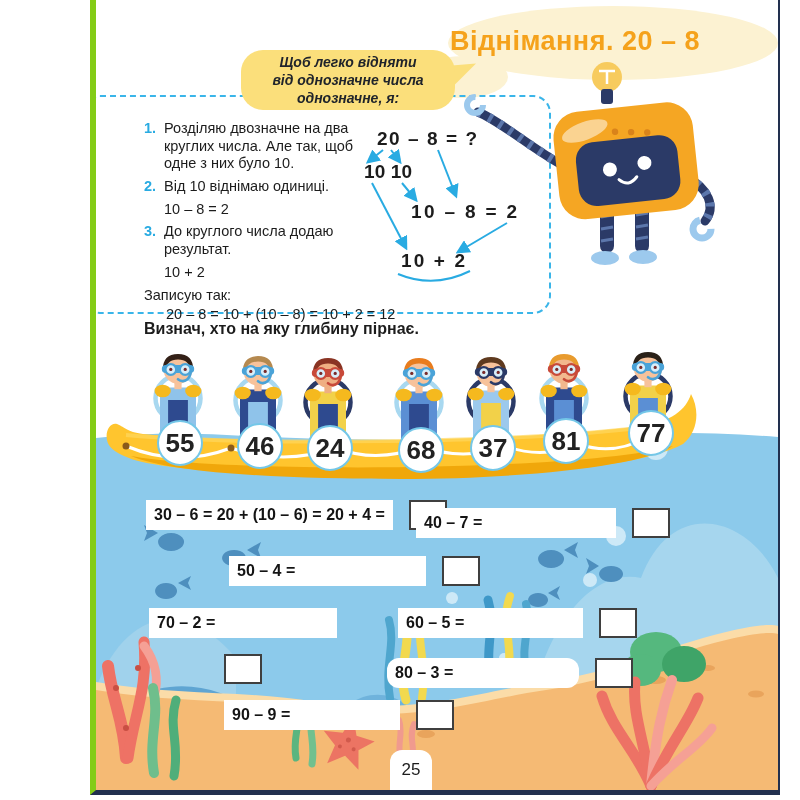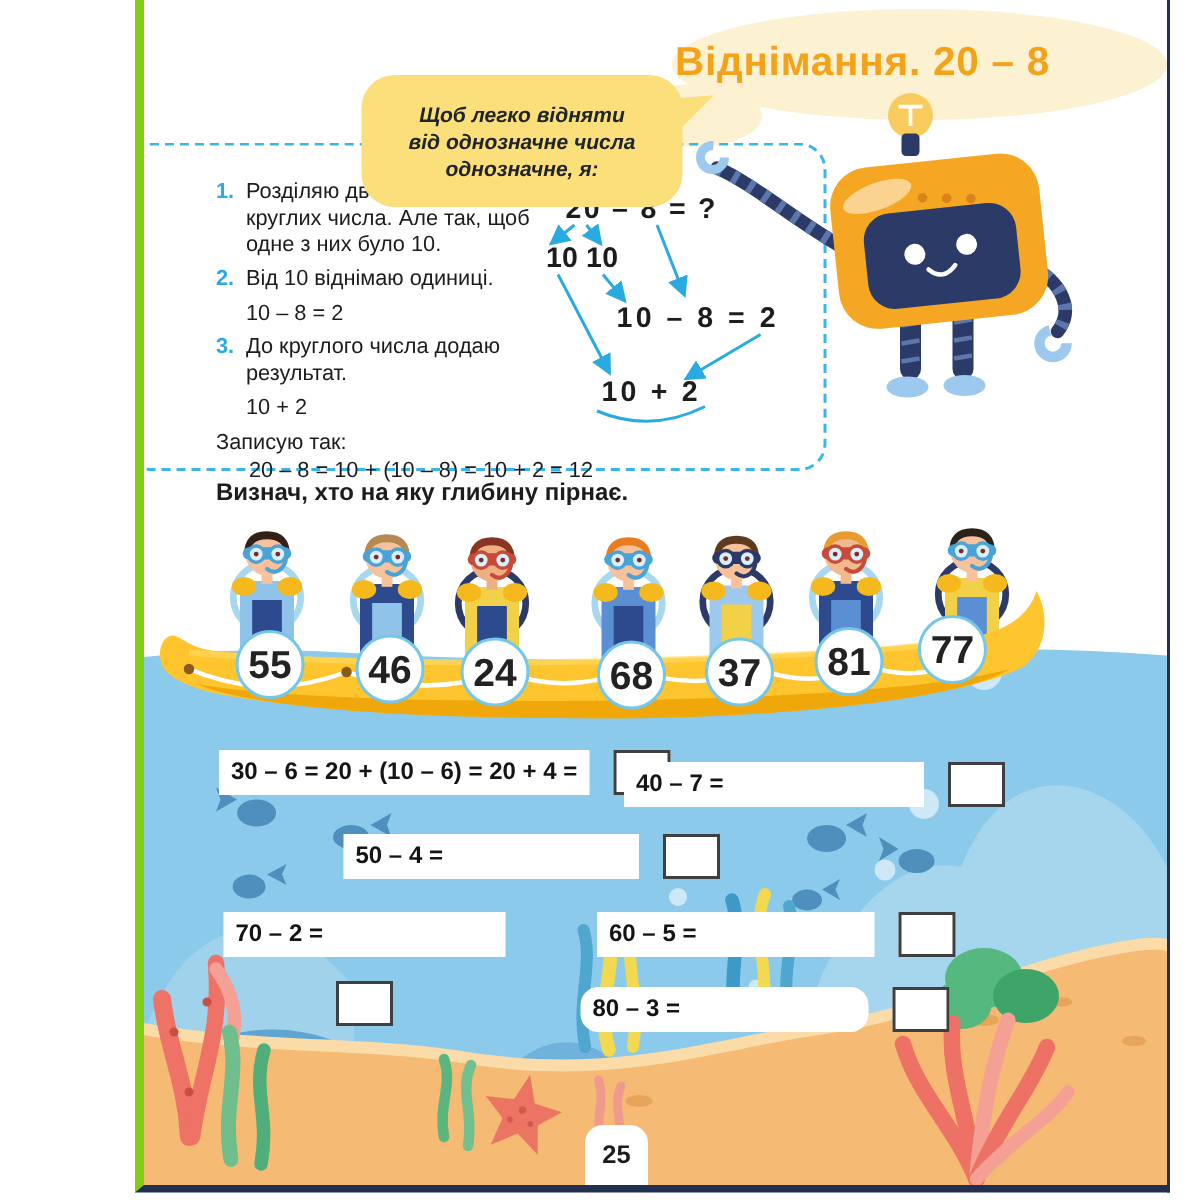--- a/index.html
+++ b/index.html
@@ -8,21 +8,21 @@
   .page{position:absolute;left:90px;top:0;width:682px;height:790px;background:#fff;
         border-left:6px solid #84cc16;border-right:2px solid #22304f;border-bottom:5px solid #22304f;
         overflow:hidden;}
   
   .blob{position:absolute;background:#FCF2D2;border-radius:50%;}
   .title{position:absolute;top:26px;right:78px;font-size:27px;font-weight:bold;color:#F5A21B;letter-spacing:.5px;}
   
   .rulebox{position:absolute;left:-14px;top:95px;width:465px;height:215px;
            border:2px dashed #3AB5E9;border-radius:18px;}
   
-  .bubble{position:absolute;left:145px;top:50px;width:214px;height:88px;background:#FBDF7B;
+  .bubble{position:absolute;left:145px;top:50px;width:214px;height:60px;background:#FBDF7B;
           border-radius:22px;display:flex;flex-direction:column;justify-content:center;align-items:center;
           font-style:italic;font-weight:bold;font-size:14px;line-height:1.3;color:#20242b;z-index:4;}
   .bubble-tail{position:absolute;left:352px;top:62px;width:0;height:0;z-index:3;
           border-left:30px solid #FBDF7B;border-top:5px solid transparent;border-bottom:18px solid transparent;
           transform:rotate(-14deg);}
   
   .steps{position:absolute;left:48px;top:120px;width:212px;font-size:14.5px;line-height:1.22;}
   .step{display:flex;margin-bottom:5px;}
   .step-num{width:20px;flex:0 0 20px;color:#29ABE2;font-weight:bold;}
   .formula{margin-left:20px;margin-top:2px;margin-bottom:5px;}
@@ -34,21 +34,21 @@
   .badge{position:absolute;width:42px;height:42px;border-radius:50%;background:#fff;border:2px solid #74C7E8;
          display:flex;align-items:center;justify-content:center;font-size:26px;font-weight:bold;color:#222;z-index:6;}
   
   .ex{position:absolute;display:flex;align-items:center;z-index:7;gap:16px;}
   .ex-bar{background:#fff;height:30px;display:flex;align-items:center;padding:0 8px;
           font-size:16px;font-weight:bold;white-space:nowrap;color:#141414;}
   .ex-box{width:38px;height:30px;background:#fff;border:2px solid #3f3f3f;box-sizing:border-box;}
   
   .page-tab{position:absolute;left:294px;top:750px;width:42px;height:40px;background:#fff;
             border-radius:12px 12px 0 0;display:flex;align-items:center;justify-content:center;
-            font-size:17px;font-weight:700;z-index:8;}
+            font-size:17px;font-weight:400;z-index:8;}
   svg{position:absolute;overflow:visible;}
 </style>
 </head>
 <body>
 
 <div class="stage">
   <div class="page">
 
     <div class="blob" style="left:352px;top:6px;width:330px;height:74px;"></div>
     <div class="blob" style="left:322px;top:56px;width:90px;height:42px;"></div>
@@ -274,21 +274,21 @@
         </g>
       </g>
     </svg>
 
     <div class="badge" style="left:61px;top:420px;">55</div>
     <div class="badge" style="left:141px;top:423px;">46</div>
     <div class="badge" style="left:211px;top:425px;">24</div>
     <div class="badge" style="left:302px;top:427px;">68</div>
     <div class="badge" style="left:374px;top:425px;">37</div>
     <div class="badge" style="left:447px;top:418px;">81</div>
-    <div class="badge" style="left:516px;top:410px;">77</div>
+    <div class="badge" style="left:532px;top:410px;">77</div>
 
     <div class="ex" style="left:50px;top:500px;">
       <div class="ex-bar">30 – 6 = 20 + (10 – 6) = 20 + 4 =</div>
       <div class="ex-box"></div>
     </div>
     <div class="ex" style="left:320px;top:508px;">
       <div class="ex-bar" style="width:184px;">40 – 7 =</div>
       <div class="ex-box"></div>
     </div>
     <div class="ex" style="left:133px;top:556px;">
@@ -300,19 +300,23 @@
       <div class="ex-box"></div>
     </div>
     <div class="ex" style="left:302px;top:608px;">
       <div class="ex-bar" style="width:169px;">60 – 5 =</div>
       <div class="ex-box"></div>
     </div>
     <div class="ex" style="left:291px;top:658px;">
       <div class="ex-bar" style="width:176px;border-radius:12px;">80 – 3 =</div>
       <div class="ex-box"></div>
     </div>
+    <div class="ex" style="left:128px;top:700px;">
+      <div class="ex-bar" style="width:160px;">90 – 9 =</div>
+      <div class="ex-box"></div>
+    </div>
 
     <div class="page-tab">
       <span>25</span>
     </div>
 
   </div>
 </div>
 
 </body></html>

